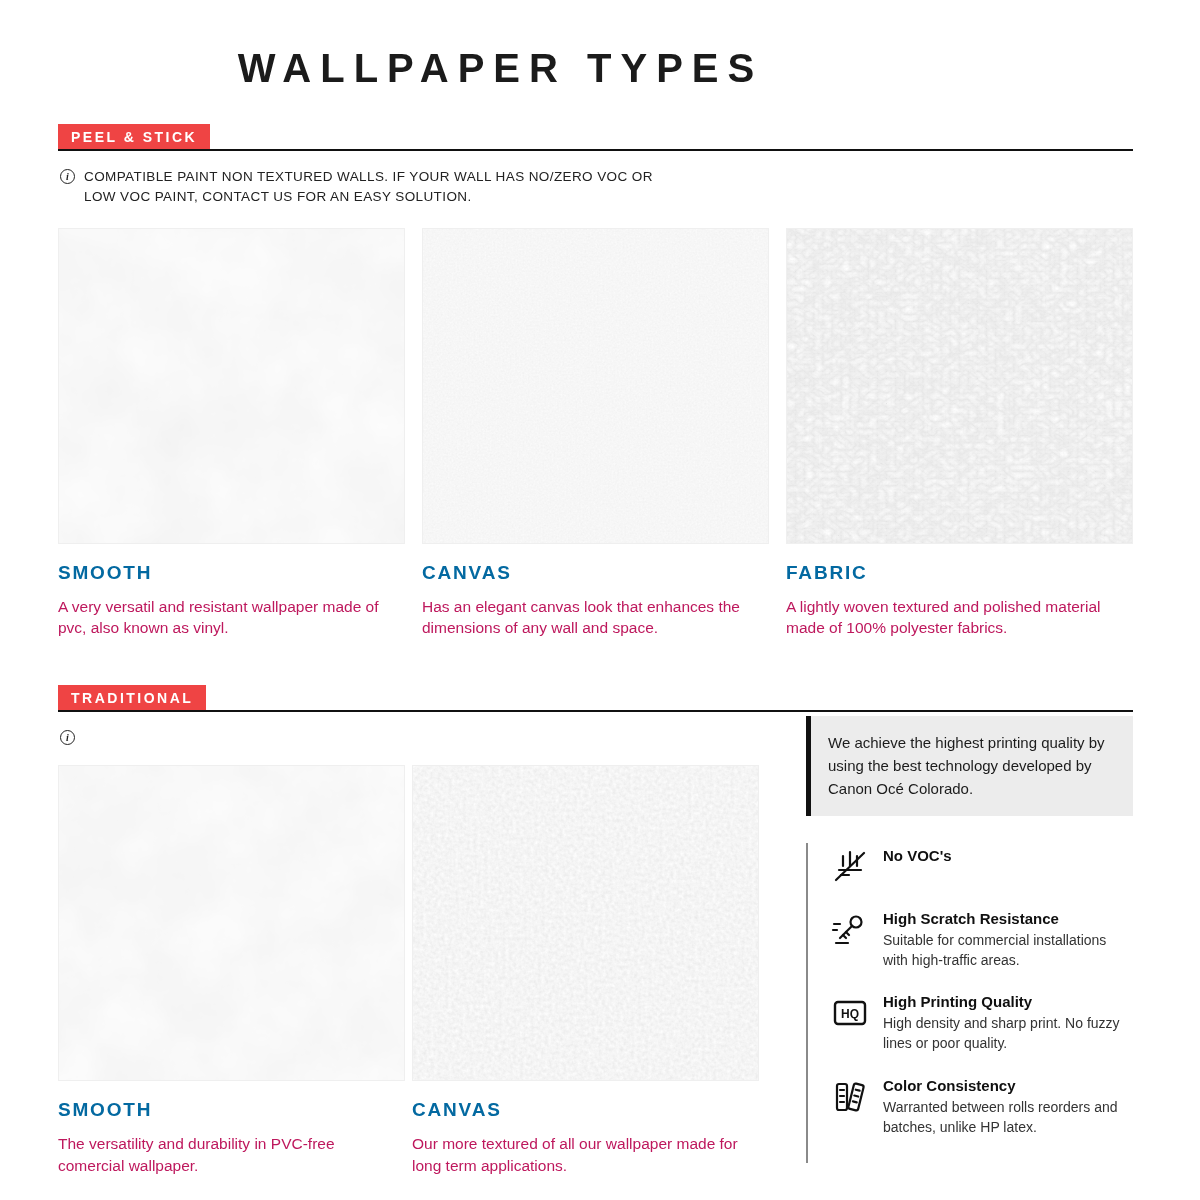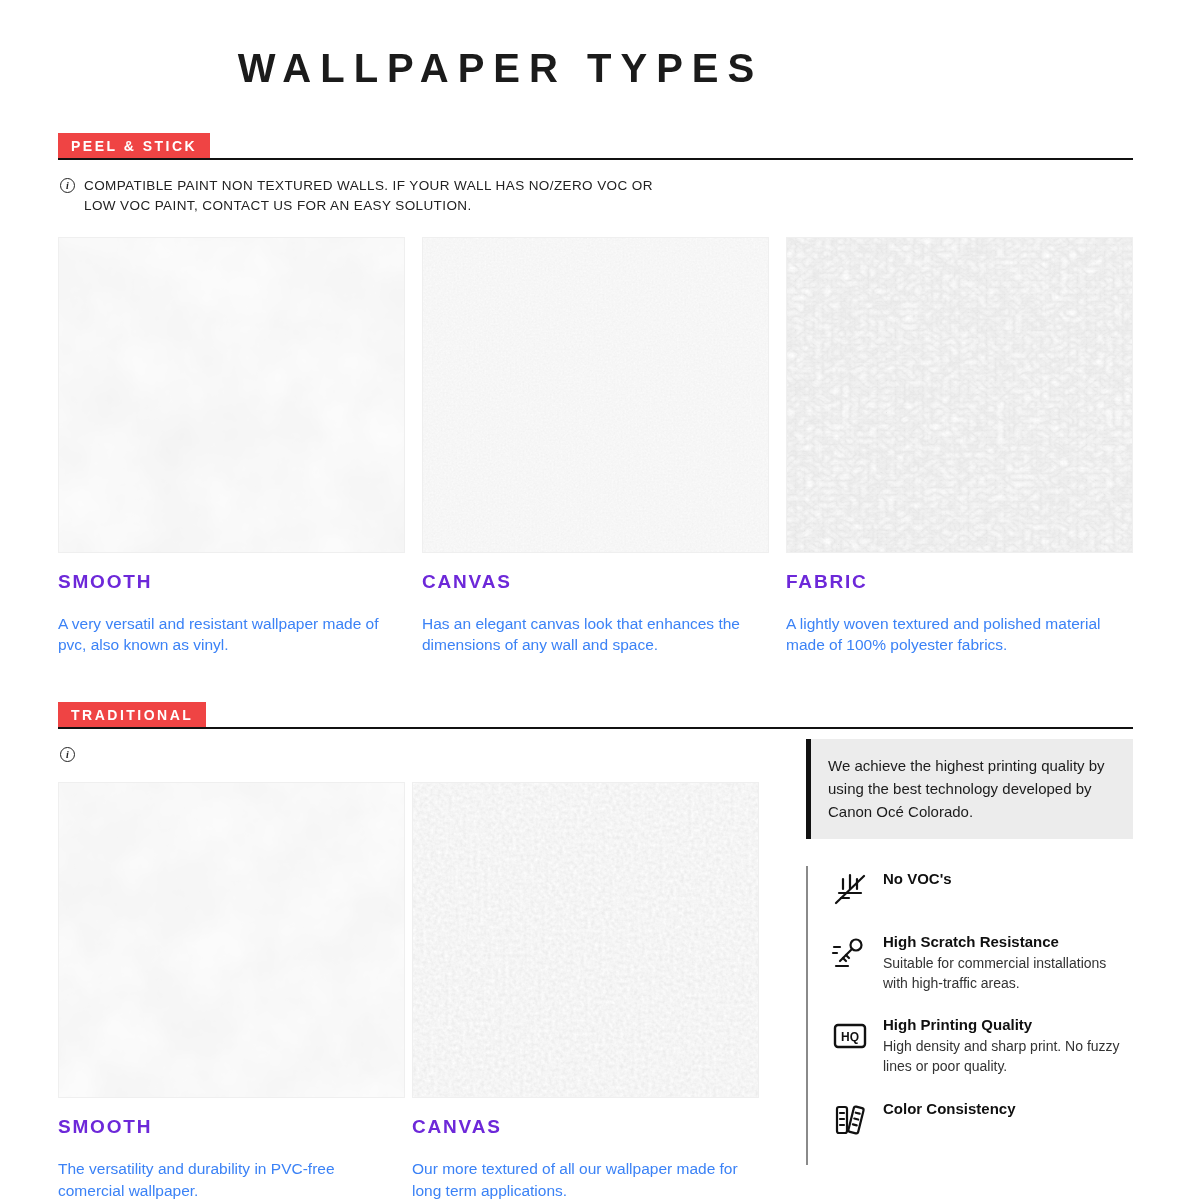--- a/index.html
+++ b/index.html
@@ -1,49 +1,49 @@
 <!DOCTYPE html>
 <html><head>
 <meta charset="utf-8">
 <style>
   * { margin:0; padding:0; box-sizing:border-box; }
   html,body { width:1200px; height:1200px; background:#ffffff; overflow:hidden;
               font-family:"Liberation Sans", sans-serif; color:#1c1c1c; }
   .page { width:1200px; height:1200px; padding:30px 67px 0 58px; background:#fff; }
 
   .title { font-size:40px; font-weight:700; letter-spacing:9px; color:#1b1b1b;
-           text-align:center; margin:16px 190px 42px 0; }
+           text-align:center; margin:16px 190px 33px 0; }
 
   .section-head { border-bottom:2px solid #111; }
   .chip { display:inline-block; background:#ef4444; color:#fff; font-size:14px;
           font-weight:700; letter-spacing:2.5px; padding:6px 13px 5px; line-height:1; }
 
   .note { display:flex; gap:9px; margin:16px 0 20px 2px; font-size:13.5px;
           letter-spacing:0.4px; color:#222; }
   .note .txt { max-width:600px; line-height:1.5; }
   .info-i { width:15px; height:15px; border:1.4px solid #222; border-radius:50%;
             display:inline-flex; align-items:center; justify-content:center;
             font-size:10px; font-style:italic; font-weight:700; flex:0 0 auto;
             margin-top:2px; font-family:"Liberation Serif", serif; }
 
   .grid3 { display:grid; grid-template-columns:repeat(3,347px); justify-content:space-between; }
   .grid2 { display:grid; grid-template-columns:repeat(2,347px); gap:7px; }
 
   .tex-box { width:100%; height:316px; background:#f5f5f5; border:1px solid #efefef;
              overflow:hidden; }
   svg.tex { display:block; width:100%; height:100%; }
 
-  .sw-name { margin-top:18px; font-size:19px; font-weight:700; letter-spacing:1.8px; color:#6d28d9; }
-  .sw-desc { margin-top:20px; font-size:15.5px; color:#3b82f6; line-height:1.4; max-width:340px; }
+  .sw-name { margin-top:18px; font-size:19px; font-weight:700; letter-spacing:1.8px; color:#0369a1; }
+  .sw-desc { margin-top:12px; font-size:15.5px; color:#be185d; line-height:1.4; max-width:340px; }
 
   .section2 { margin-top:46px; }
 
   .bottom { display:flex; }
   .bottom-left { width:701px; }
-  .bottom-right { width:327px; margin-left:auto; padding-top:10px; }
+  .bottom-right { width:327px; margin-left:auto; padding-top:4px; }
 
   .quality-box { background:#ececec; border-left:5px solid #111;
                  padding:15px 16px 15px 17px; font-size:15px; line-height:1.55; color:#1c1c1c; }
 
   .features { margin-top:27px; border-left:2px solid #8a8a8a; padding:4px 0 2px 22px; }
   .feature { display:flex; gap:13px; margin-bottom:23px; }
   .f-icon { flex:0 0 40px; width:40px; height:40px; }
   .f-title { font-size:15px; font-weight:700; color:#101010; }
   .f-desc  { font-size:14px; color:#333; line-height:1.42; margin-top:4px; max-width:245px; }
 
@@ -237,20 +237,21 @@
                 <path d="M10 25 h4"></path>
               <g transform="rotate(14 26 20)">
                 <rect x="21" y="7" width="10" height="26" rx="2"></rect>
                 <path d="M24 13 h4"></path>
                   <path d="M24 19 h4"></path>
                   <path d="M24 25 h4"></path>
               </g>
             </svg>
             <div>
               <div class="f-title">Color Consistency</div>
+              <div class="f-desc">Warranted between rolls reorders and batches, unlike HP latex.</div>
             </div>
           </div>
 
         </div>
       </div>
     </div>
   </div>
 
 </div>
 

